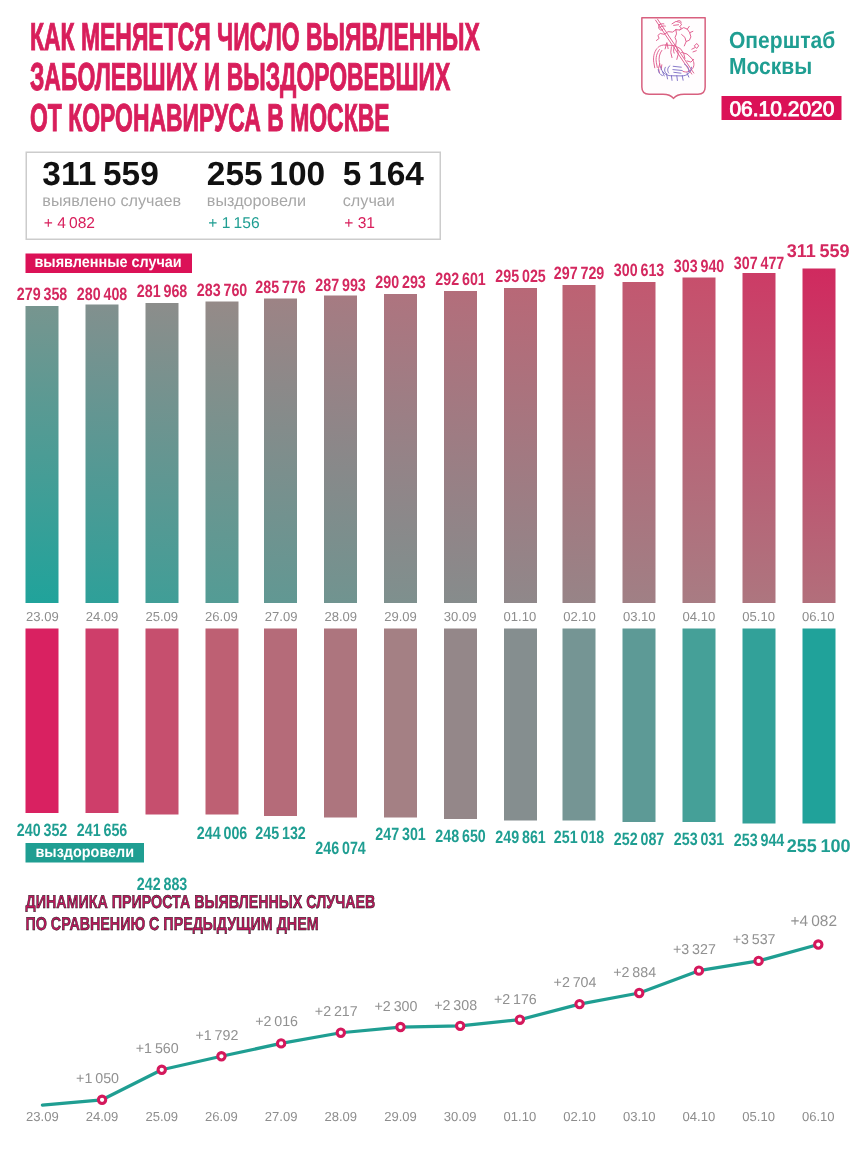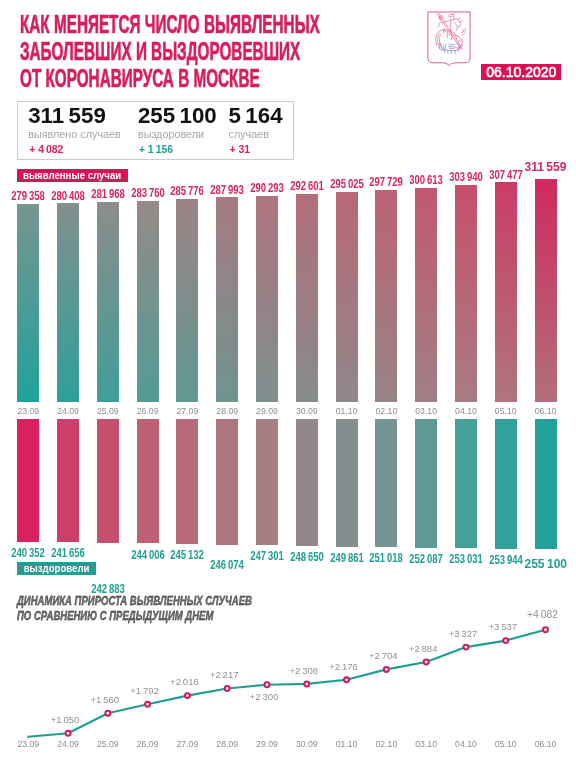--- a/index.html
+++ b/index.html
@@ -17,35 +17,35 @@
            font-size:15.5px;line-height:16.9px;}
   #orgname div{transform:scaleX(.905);transform-origin:left center;white-space:nowrap;}
   #datebadge{position:absolute;left:481.4px;top:63.7px;width:79.8px;height:15.9px;background:#DB1157;
              color:#fff;font-weight:normal;font-size:14px;text-align:center;line-height:16.5px;
              -webkit-text-stroke:0.6px #fff;}
 
   #summary{position:absolute;left:17px;top:100.5px;width:275px;height:57px;
            border:1px solid #cccccc;background:#fff;}
   #summary .big{font-weight:bold;font-size:22.3px;color:#111111;position:absolute;top:1.2px;white-space:nowrap;}
   #summary .cap{font-size:10.8px;color:#a7a7a7;position:absolute;top:26.3px;white-space:nowrap;}
-  #summary .delta{font-size:10.4px;font-weight:bold;position:absolute;top:42.7px;white-space:nowrap;}
+  #summary .delta{font-size:10.4px;font-weight:normal;position:absolute;top:42.7px;white-space:nowrap;}
 
   .badge{position:absolute;color:#fff;font-weight:bold;font-size:10.4px;
          display:flex;align-items:center;justify-content:center;white-space:nowrap;}
   .badge span{display:inline-block;transform:scaleX(.925);}
   .bar{position:absolute;}
   .vlabel{position:absolute;font-weight:bold;font-size:11.9px;white-space:nowrap;text-align:center;}
   .vlabel span{display:inline-block;transform:scaleX(.80);transform-origin:center center;}
   .vlabel.last span{transform:scaleX(.98);font-size:12.3px;}
   .dlabel{position:absolute;font-size:8.7px;color:#8d8d8d;white-space:nowrap;text-align:center;}
   .llabel{position:absolute;font-size:9.5px;color:#919191;white-space:nowrap;text-align:center;}
   .llabel.last{font-size:10.3px;}
 
-  #sectitle{position:absolute;left:17px;top:594.3px;color:#737373;font-weight:bold;
-            font-size:12.4px;line-height:14.6px;font-style:italic;-webkit-text-stroke:0.35px #161616;}
+  #sectitle{position:absolute;left:17px;top:594.3px;color:#be185d;font-weight:bold;
+            font-size:12.4px;line-height:14.6px;-webkit-text-stroke:0.35px #161616;}
   #sectitle .tl{transform:scaleX(.768);transform-origin:left center;white-space:nowrap;}
 </style>
 </head>
 <body>
 
 <div class="stage">
 
   <div id="headline">
       <div class="tl">КАК МЕНЯЕТСЯ ЧИСЛО ВЫЯВЛЕННЫХ</div>
       <div class="tl">ЗАБОЛЕВШИХ И ВЫЗДОРОВЕВШИХ</div>
@@ -87,32 +87,36 @@
 <path d="M14.6 36.6 L15.8 39.6 M17.4 38.4 L18.0 41.6 M20.6 39.4 L21.0 42.6 M24.2 39.5 L24.6 42.7"></path>
 <path d="M27.8 39.4 L28.4 42.5 M31.0 37.6 L32.2 40.4"></path>
 <path d="M16.6 33.8 C15.6 35.4 16.0 37.4 17.6 38.2"></path>
 <path d="M19.6 32.8 C18.0 33.8 17.6 36.2 18.8 37.7"></path>
 <path d="M21.8 33.2 L27.2 33.8 M21.6 35.4 L27.8 36.0 M22.2 37.2 L27.0 37.8"></path>
 <path d="M29.4 31.8 C31.5 32.6 32.6 34.8 32.0 36.9"></path>
 <path d="M11.8 35.4 C12.0 37.4 13.0 38.8 14.6 39.4"></path>
 </g>
   </svg>
 
+  <div id="orgname">
+      <div>Оперштаб</div>
+      <div>Москвы</div>
+    </div>
 
   <div id="datebadge">06.10.2020</div>
 
   <div id="summary">
       <div class="big" style="left: 10.2px;">311 559</div>
       <div class="cap" style="left: 10.2px;">выявлено случаев</div>
       <div class="delta" style="left: 11.2px; color: rgb(216, 30, 91);">+ 4 082</div>
       <div class="big" style="left: 119.9px;">255 100</div>
       <div class="cap" style="left: 119.9px;">выздоровели</div>
       <div class="delta" style="left: 120.9px; color: rgb(31, 158, 146);">+ 1 156</div>
       <div class="big" style="left: 210.5px;">5 164</div>
-      <div class="cap" style="left: 210.5px;">случаев</div>
+      <div class="cap" style="left: 210.5px;">случаи</div>
       <div class="delta" style="left: 211.5px; color: rgb(216, 30, 91);">+ 31</div>
     </div>
 
   <div class="badge" id="cases-badge" style="left: 17px; top: 168.9px; width: 111.1px; height: 12.8px; background: rgb(219, 17, 87);">
       <span>выявленные случаи</span>
     </div>
   <div id="cases-bars">
       <div class="bar" style="left: 17.25px; top: 204px; width: 22px; height: 197.7px; background: linear-gradient(rgb(119, 149, 143), rgb(32, 163, 155));"></div>
       <div class="vlabel" style="left: 3.25px; top: 189.4px; width: 50px; color: rgb(212, 40, 95);"><span>279 358</span></div>
       <div class="dlabel" style="left: 8.25px; top: 406.2px; width: 40px;">23.09</div>
@@ -216,21 +220,21 @@
       <div class="llabel" style="left: 35.04px; top: 714px; width: 60px;">+1 050</div>
       <div class="dlabel" style="left: 48.04px; top: 738.8px; width: 40px;">24.09</div>
       <div class="llabel" style="left: 74.83px; top: 694px; width: 60px; text-align: center;">+1 560</div>
       <div class="dlabel" style="left: 87.83px; top: 738.8px; width: 40px;">25.09</div>
       <div class="llabel" style="left: 114.62px; top: 685px; width: 60px; text-align: center;">+1 792</div>
       <div class="dlabel" style="left: 127.62px; top: 738.8px; width: 40px;">26.09</div>
       <div class="llabel" style="left: 154.41px; top: 676.4px; width: 60px;">+2 016</div>
       <div class="dlabel" style="left: 167.41px; top: 738.8px; width: 40px;">27.09</div>
       <div class="llabel" style="left: 194.2px; top: 669.3px; width: 60px;">+2 217</div>
       <div class="dlabel" style="left: 207.2px; top: 738.8px; width: 40px;">28.09</div>
-      <div class="llabel" style="left: 233.99px; top: 665.5px; width: 60px; margin-top: 25px;">+2 300</div>
+      <div class="llabel" style="left: 233.99px; top: 665.5px; width: 60px;">+2 300</div>
       <div class="dlabel" style="left: 246.99px; top: 738.8px; width: 40px;">29.09</div>
       <div class="llabel" style="left: 273.78px; top: 664.7px; width: 60px;">+2 308</div>
       <div class="dlabel" style="left: 286.78px; top: 738.8px; width: 40px;">30.09</div>
       <div class="llabel" style="left: 313.57px; top: 660.6px; width: 60px;">+2 176</div>
       <div class="dlabel" style="left: 326.57px; top: 738.8px; width: 40px;">01.10</div>
       <div class="llabel" style="left: 353.36px; top: 650.2px; width: 60px;">+2 704</div>
       <div class="dlabel" style="left: 366.36px; top: 738.8px; width: 40px;">02.10</div>
       <div class="llabel" style="left: 393.15px; top: 642.8px; width: 60px;">+2 884</div>
       <div class="dlabel" style="left: 406.15px; top: 738.8px; width: 40px;">03.10</div>
       <div class="llabel" style="left: 432.94px; top: 627.9px; width: 60px;">+3 327</div>

